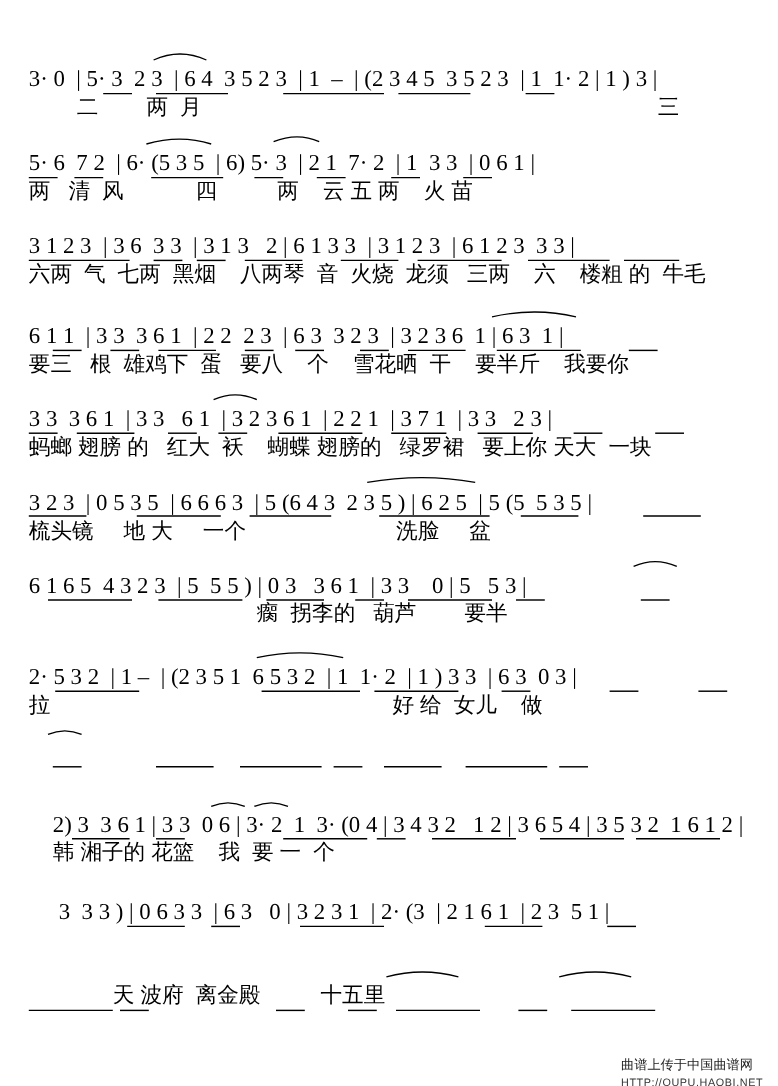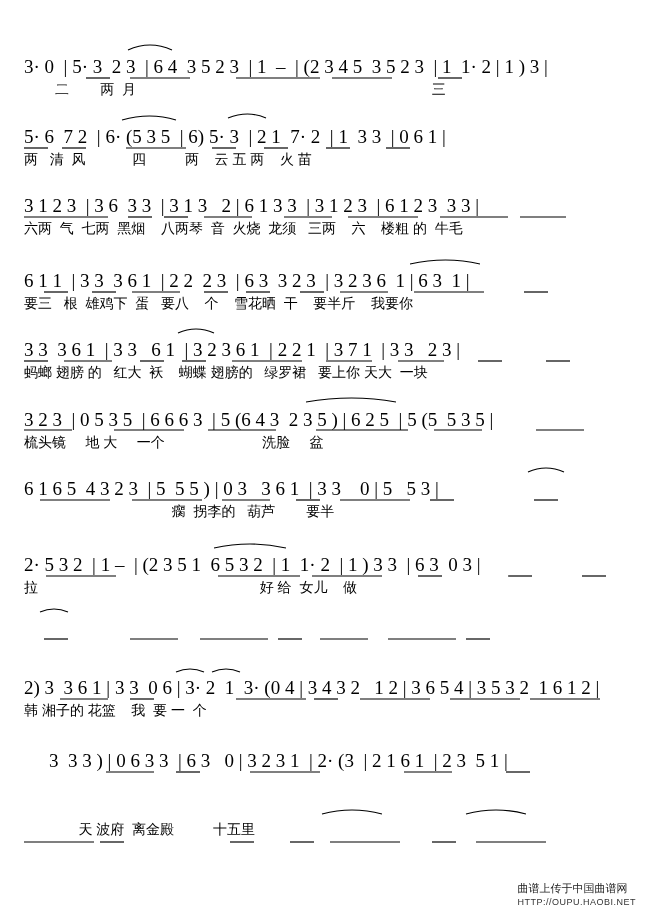--- a/index.html
+++ b/index.html
@@ -29,21 +29,21 @@
   .notes {
     font-family: "Liberation Serif", serif;
     font-size: 19px;
     letter-spacing: 0px;
     white-space: pre;
     line-height: 22px;
     height: 24px;
   }
   .lyrics {
     font-family: "Liberation Sans", sans-serif;
-    font-size: 14px;
+    font-size: 18px;
     white-space: pre;
     line-height: 18px;
     height: 20px;
     letter-spacing: 0px;
   }
   .footer {
     position: absolute;
     right: 12px;
     bottom: 8px;
     font-family: "Liberation Sans", sans-serif;
@@ -104,21 +104,21 @@
     <div class="notes">6 1 6 5  4 3 2 3  | 5  5 5 ) | 0 3   3 6 1  | 3 3    0 | 5   5 3 |</div>
     <div class="lyrics">                                      瘸  拐李的   葫芦        要半</div>
   </div>
 
   <div class="system" style="top:542px;">
     <div class="notes">2· 5 3 2  | 1 –  | (2 3 5 1  6 5 3 2  | 1  1· 2  | 1 ) 3 3  | 6 3  0 3 |</div>
     <div class="lyrics">拉                                                         好 给  女儿    做</div>
   </div>
 
 
-  <div class="system" style="top:665px;">
+  <div class="system" style="top:665px;margin-left:20px;">
     <div class="notes">2) 3  3 6 1 | 3 3  0 6 | 3· 2  1  3· (0 4 | 3 4 3 2   1 2 | 3 6 5 4 | 3 5 3 2  1 6 1 2 |</div>
     <div class="lyrics">韩 湘子的 花篮    我  要 一  个</div>
   </div>
 
   <div class="system" style="top:738px;margin-left:25px;">
     <div class="notes">3  3 3 ) | 0 6 3 3  | 6 3   0 | 3 2 3 1  | 2· (3  | 2 1 6 1  | 2 3  5 1 |</div>
   </div>
 
   <div class="system" style="top:808px;">
     <div class="lyrics">              天 波府  离金殿          十五里</div>

